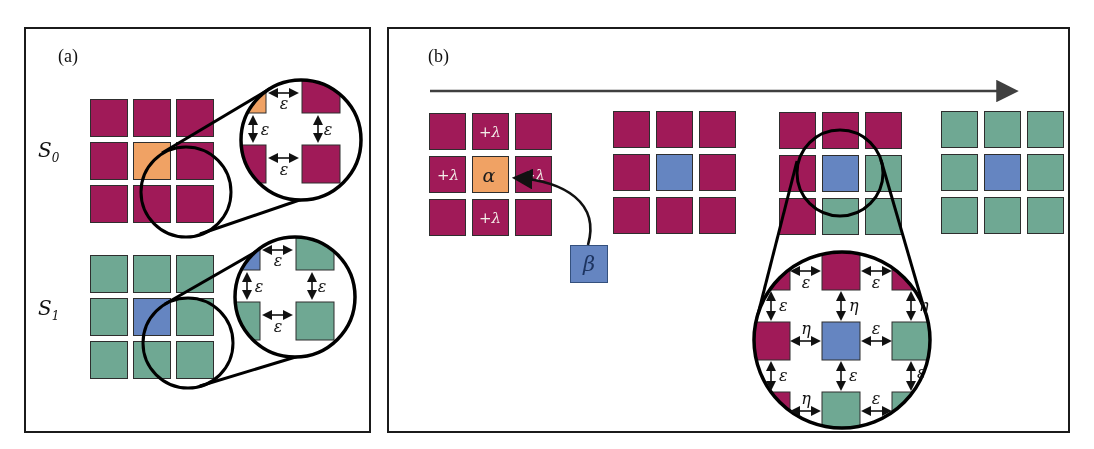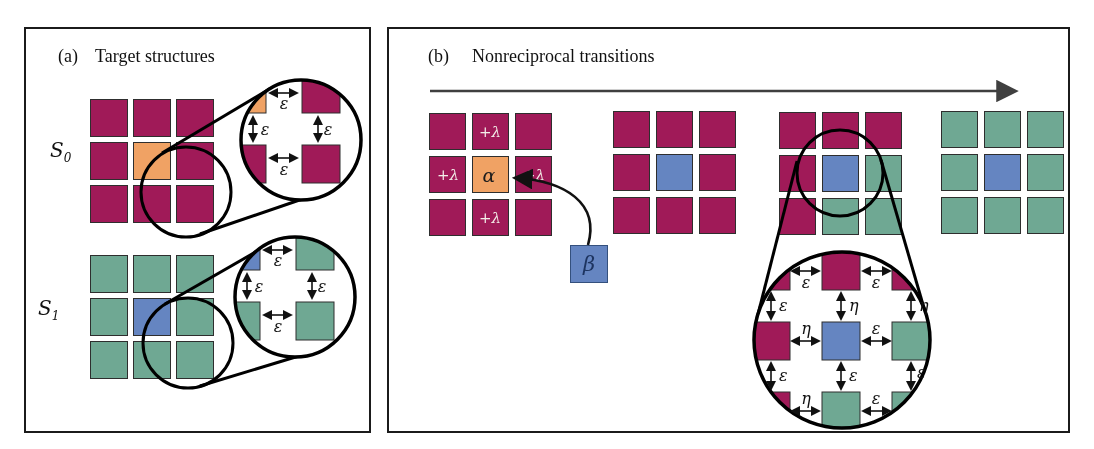--- a/index.html
+++ b/index.html
@@ -32,23 +32,22 @@
   .darr line{stroke:#111;stroke-width:1.6;}
   .sym{font-family:"DejaVu Serif",serif;font-style:italic;font-size:16px;fill:#111;}
 </style>
 </head>
 <body>
 
 <div class="canvas">
 
   <div class="panel" style="left:24px;top:27px;width:347px;height:406px;"></div>
   <span class="ptitle" style="left:58px;top:46px;">(a)</span>
-  <span class="ptitle" style="left:95px;top:46px;">Target structures</span>
-
-  <span class="rowlab" style="left:50px;top:138px;"><span>S</span><sub>0</sub></span>
+
+  <span class="rowlab" style="left:38px;top:138px;"><span>S</span><sub>0</sub></span>
   <span class="rowlab" style="left:38px;top:296px;"><span>S</span><sub>1</sub></span>
 
   <div class="grid ga" style="left:90px;top:99px;">
       <div class="cell" style="background: rgb(160, 26, 88);"></div>
       <div class="cell" style="background: rgb(160, 26, 88);"></div>
       <div class="cell" style="background: rgb(160, 26, 88);"></div>
       <div class="cell" style="background: rgb(160, 26, 88);"></div>
       <div class="cell" style="background: rgb(240, 162, 100);"></div>
       <div class="cell" style="background: rgb(160, 26, 88);"></div>
       <div class="cell" style="background: rgb(160, 26, 88);"></div>
@@ -62,21 +61,20 @@
       <div class="cell" style="background: rgb(111, 168, 147);"></div>
       <div class="cell" style="background: rgb(101, 133, 193);"></div>
       <div class="cell" style="background: rgb(111, 168, 147);"></div>
       <div class="cell" style="background: rgb(111, 168, 147);"></div>
       <div class="cell" style="background: rgb(111, 168, 147);"></div>
       <div class="cell" style="background: rgb(111, 168, 147);"></div>
     </div>
 
   <div class="panel" style="left:387px;top:27px;width:683px;height:406px;"></div>
   <span class="ptitle" style="left:428px;top:46px;">(b)</span>
-  <span class="ptitle" style="left:472px;top:46px;">Nonreciprocal transitions</span>
 
   <div class="grid gb" style="left:429px;top:113px;">
       <div class="cell" style="background: rgb(160, 26, 88);"></div>
       <div class="cell" style="background: rgb(160, 26, 88);"></div>
       <div class="cell" style="background: rgb(160, 26, 88);"></div>
       <div class="cell" style="background: rgb(160, 26, 88);"></div>
       <div class="cell" style="background: rgb(240, 162, 100);"></div>
       <div class="cell" style="background: rgb(160, 26, 88);"></div>
       <div class="cell" style="background: rgb(160, 26, 88);"></div>
       <div class="cell" style="background: rgb(160, 26, 88);"></div>

